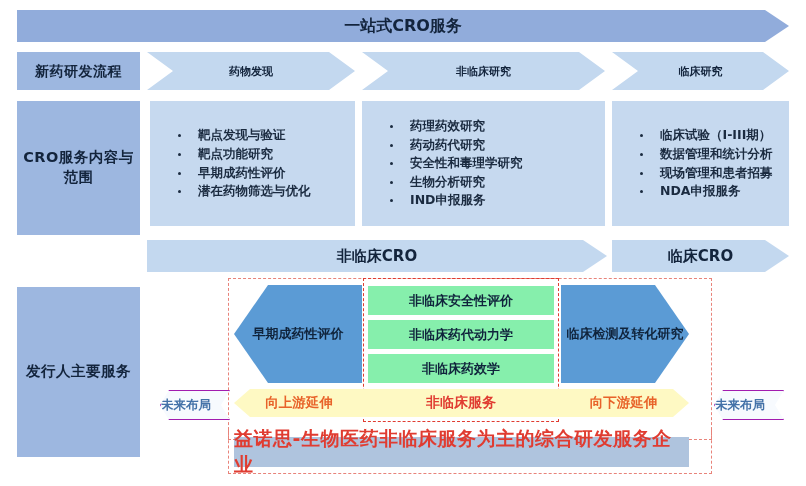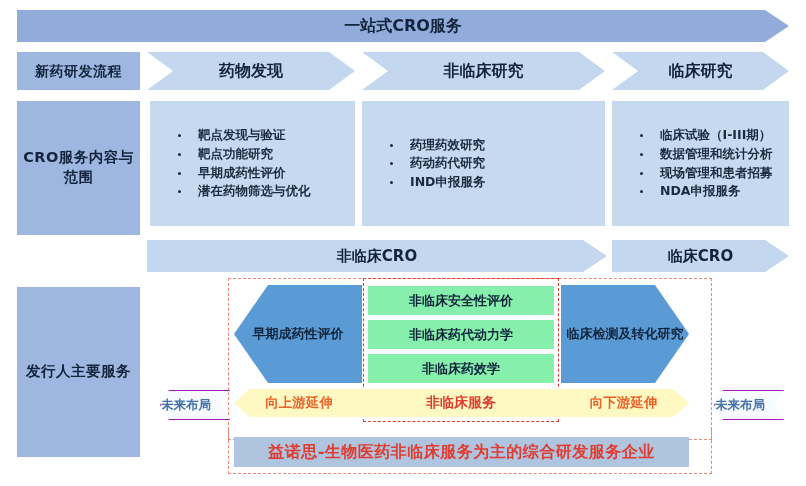--- a/index.html
+++ b/index.html
@@ -60,21 +60,21 @@
     background:#91ACDB;
     clip-path:polygon(0 0, calc(100% - 24px) 0, 100% 50%, calc(100% - 24px) 100%, 0 100%);
     font-size:16px;
   }
 
   
   #proc-label{left:17px;top:52px;width:123px;height:38px;font-size:14px;background:#9DB7E0;}
   .proc-chev{
     top:52px;height:38px;
     background:#C3D8EF;
-    font-size:16px;
+    font-size:11px;
   }
   #proc-1{left:147px;width:208px;
     clip-path:polygon(0 0, calc(100% - 26px) 0, 100% 50%, calc(100% - 26px) 100%, 0 100%, 26px 50%);}
   #proc-2{left:362px;width:243px;
     clip-path:polygon(0 0, calc(100% - 26px) 0, 100% 50%, calc(100% - 26px) 100%, 0 100%, 26px 50%);}
   #proc-3{left:612px;width:177px;
     clip-path:polygon(0 0, calc(100% - 26px) 0, 100% 50%, calc(100% - 26px) 100%, 0 100%, 26px 50%);}
 
   
   #cro-label{left:17px;top:101px;width:123px;height:134px;font-size:14.5px;}
@@ -161,21 +161,21 @@
     font-size:12.5px;font-weight:bold;color:#4472A8;
     clip-path:polygon(9px 0, 100% 0, calc(100% - 9px) 50%, 100% 100%, 9px 100%, 0 50%);
   }
   #hex-left{left:160px;}
   #hex-right{left:714px;}
 
   #summary{
     position:absolute;left:234px;top:437px;width:455px;height:30px;
     background:#AFC4DE;
     display:flex;align-items:center;justify-content:center;
-    font-size:16px;font-weight:bold;color:#E03C31;
+    font-size:19px;font-weight:bold;color:#E03C31;
     letter-spacing:.5px;
   }
   #summary-dash{
     position:absolute;left:228px;top:430px;width:484px;height:44px;
     border:1.4px dashed #E8837A;border-top:none;
     box-sizing:border-box;
   }
 </style>
 </head>
 <body>
@@ -209,20 +209,22 @@
       <li>靶点功能研究</li>
       <li>早期成药性评价</li>
       <li>潜在药物筛选与优化</li>
     </ul>
   </div>
 
   <div class="panel" id="cro-p2">
     <ul>
       <li>药理药效研究</li>
       <li>药动药代研究</li>
+      <li>安全性和毒理学研究</li>
+      <li>生物分析研究</li>
       <li>IND申报服务</li>
     </ul>
   </div>
 
   <div class="panel" id="cro-p3">
     <ul>
       <li>临床试验（I-III期）</li>
       <li>数据管理和统计分析</li>
       <li>现场管理和患者招募</li>
       <li>NDA申报服务</li>

